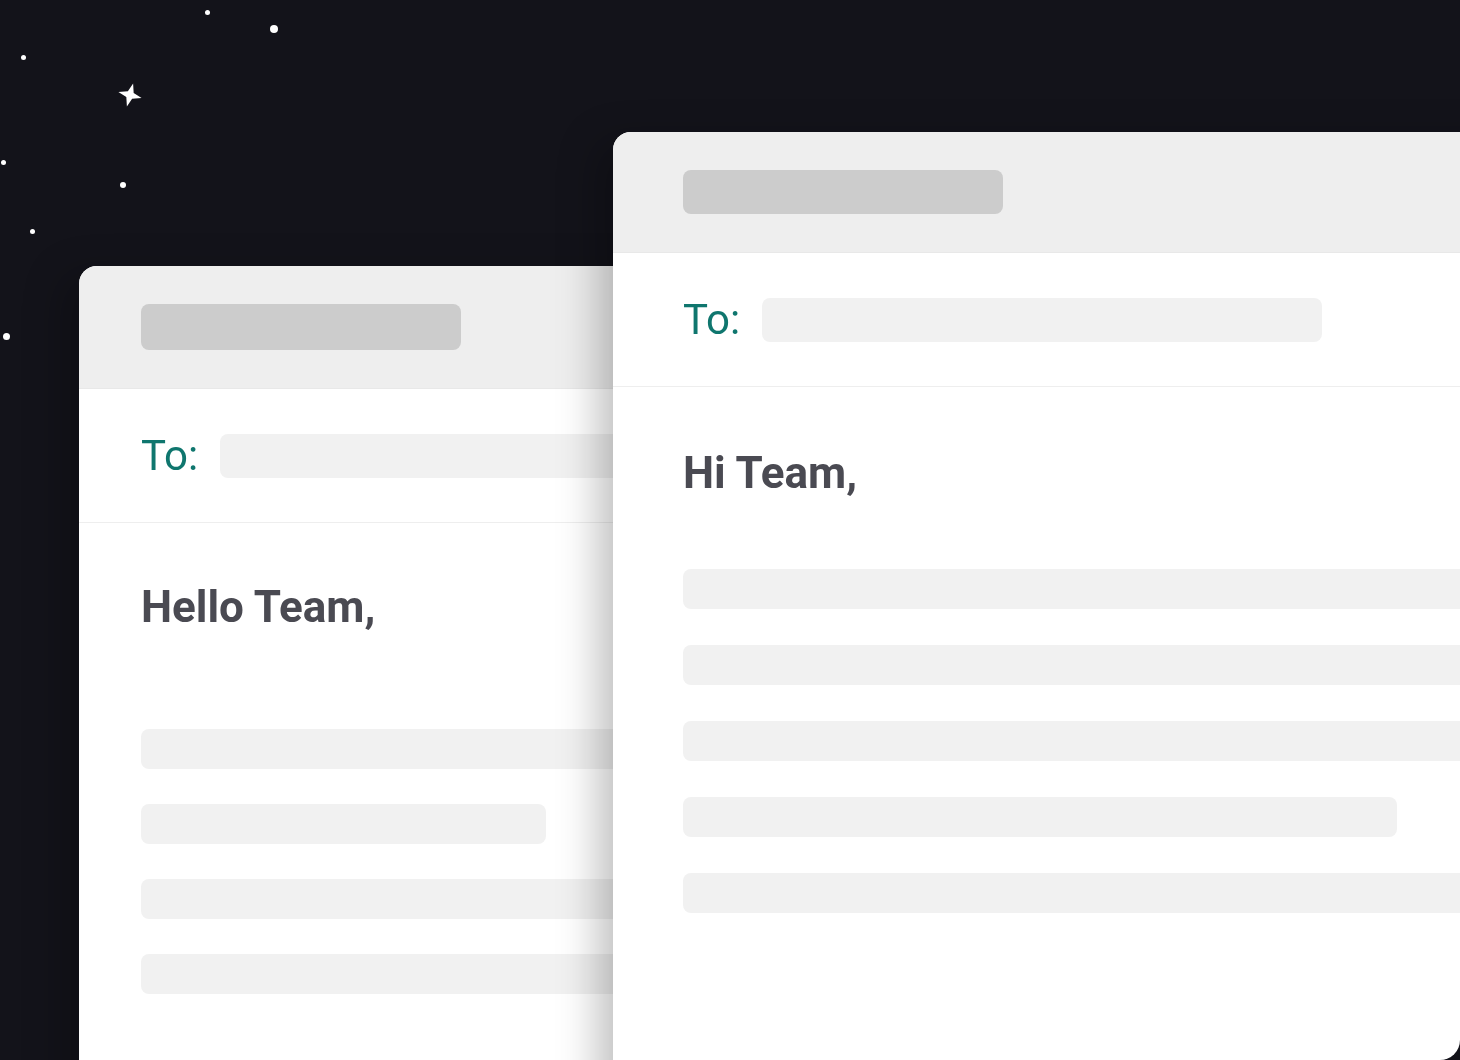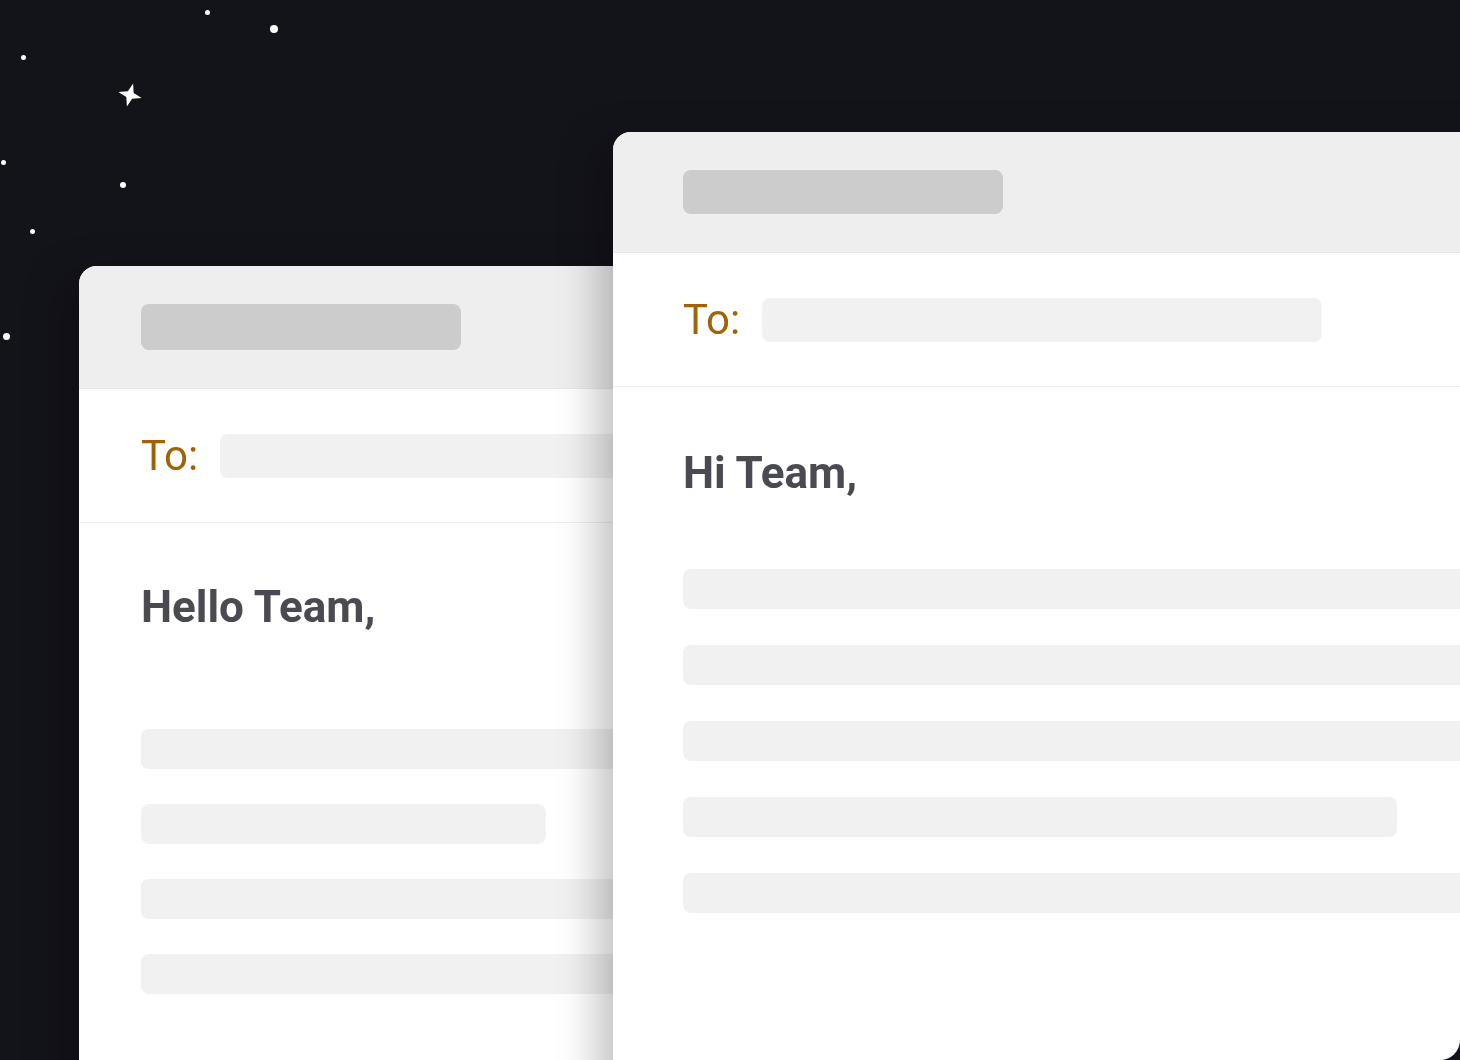--- a/index.html
+++ b/index.html
@@ -86,21 +86,21 @@
       padding: 42px 70px;
       border-bottom: 1px solid #eeeeee;
       display: flex;
       align-items: center;
       gap: 22px;
     }
     
     .to-label {
       font-size: 42px;
       font-weight: 400;
-      color: #a16207;
+      color: #0f766e;
     }
     
     .to-placeholder {
       background: #f1f1f1;
       border-radius: 8px;
       height: 44px;
       flex: 1;
       max-width: 560px;
     }
     

